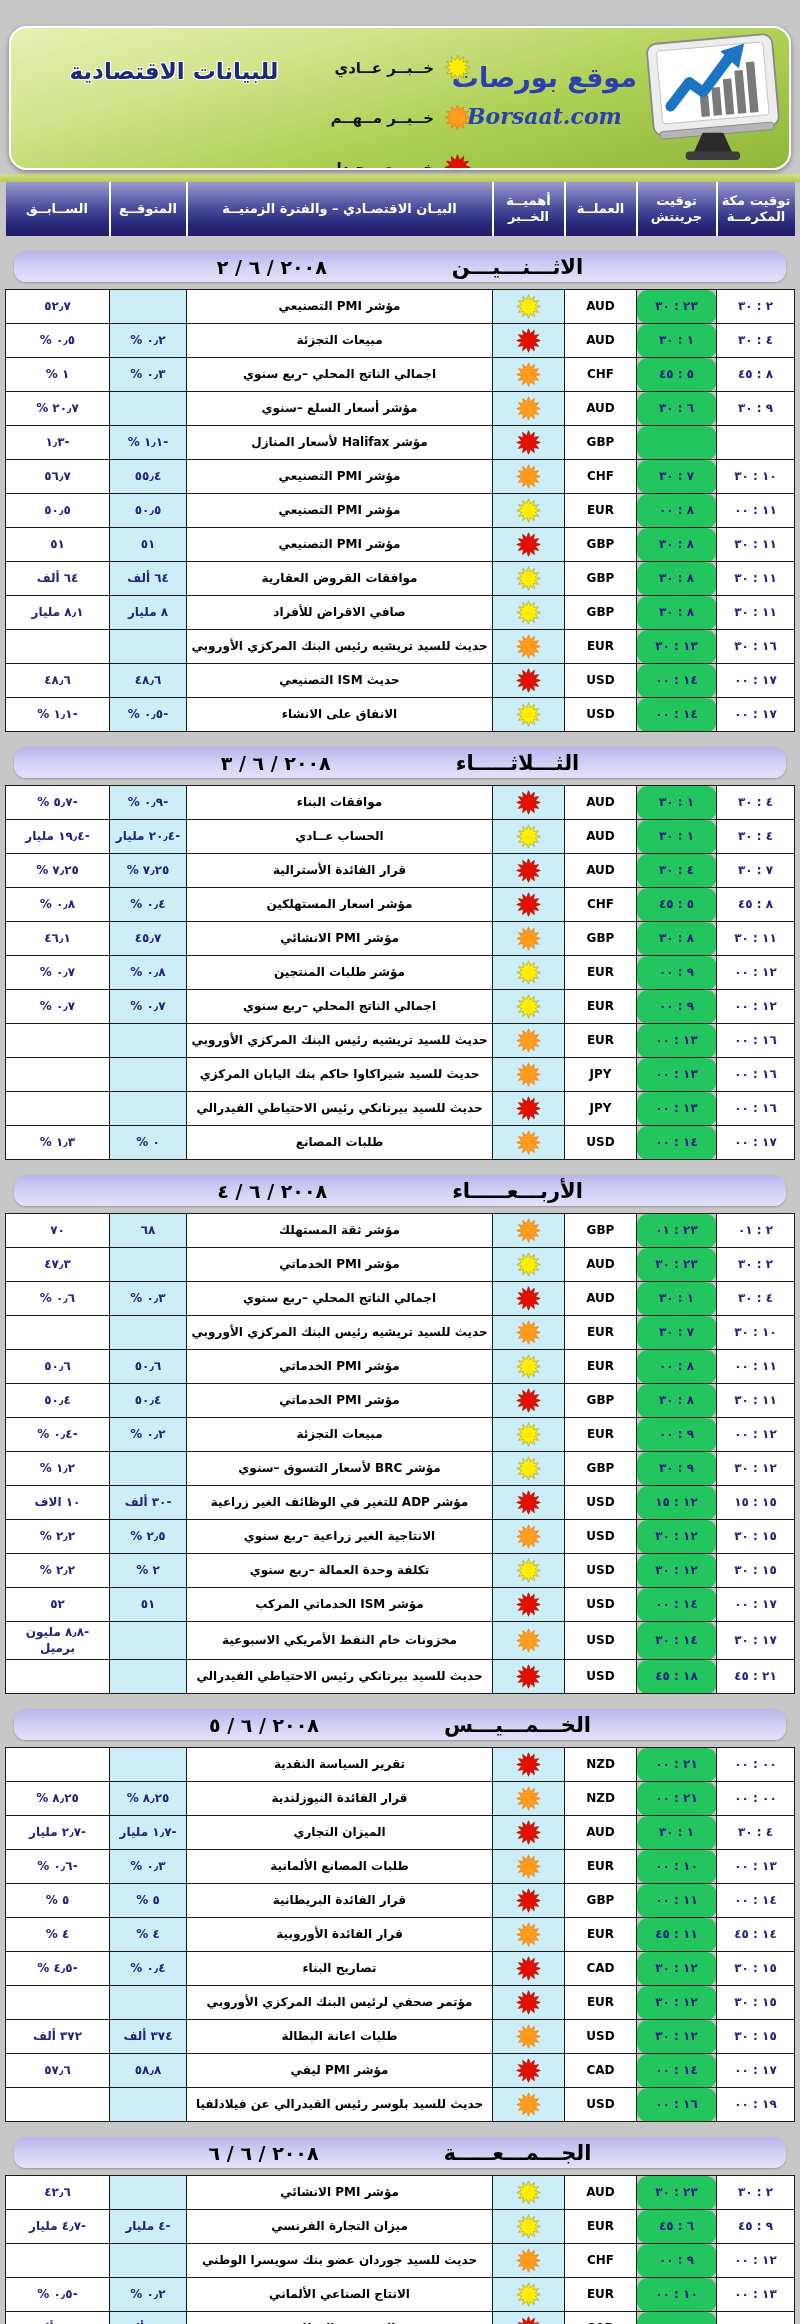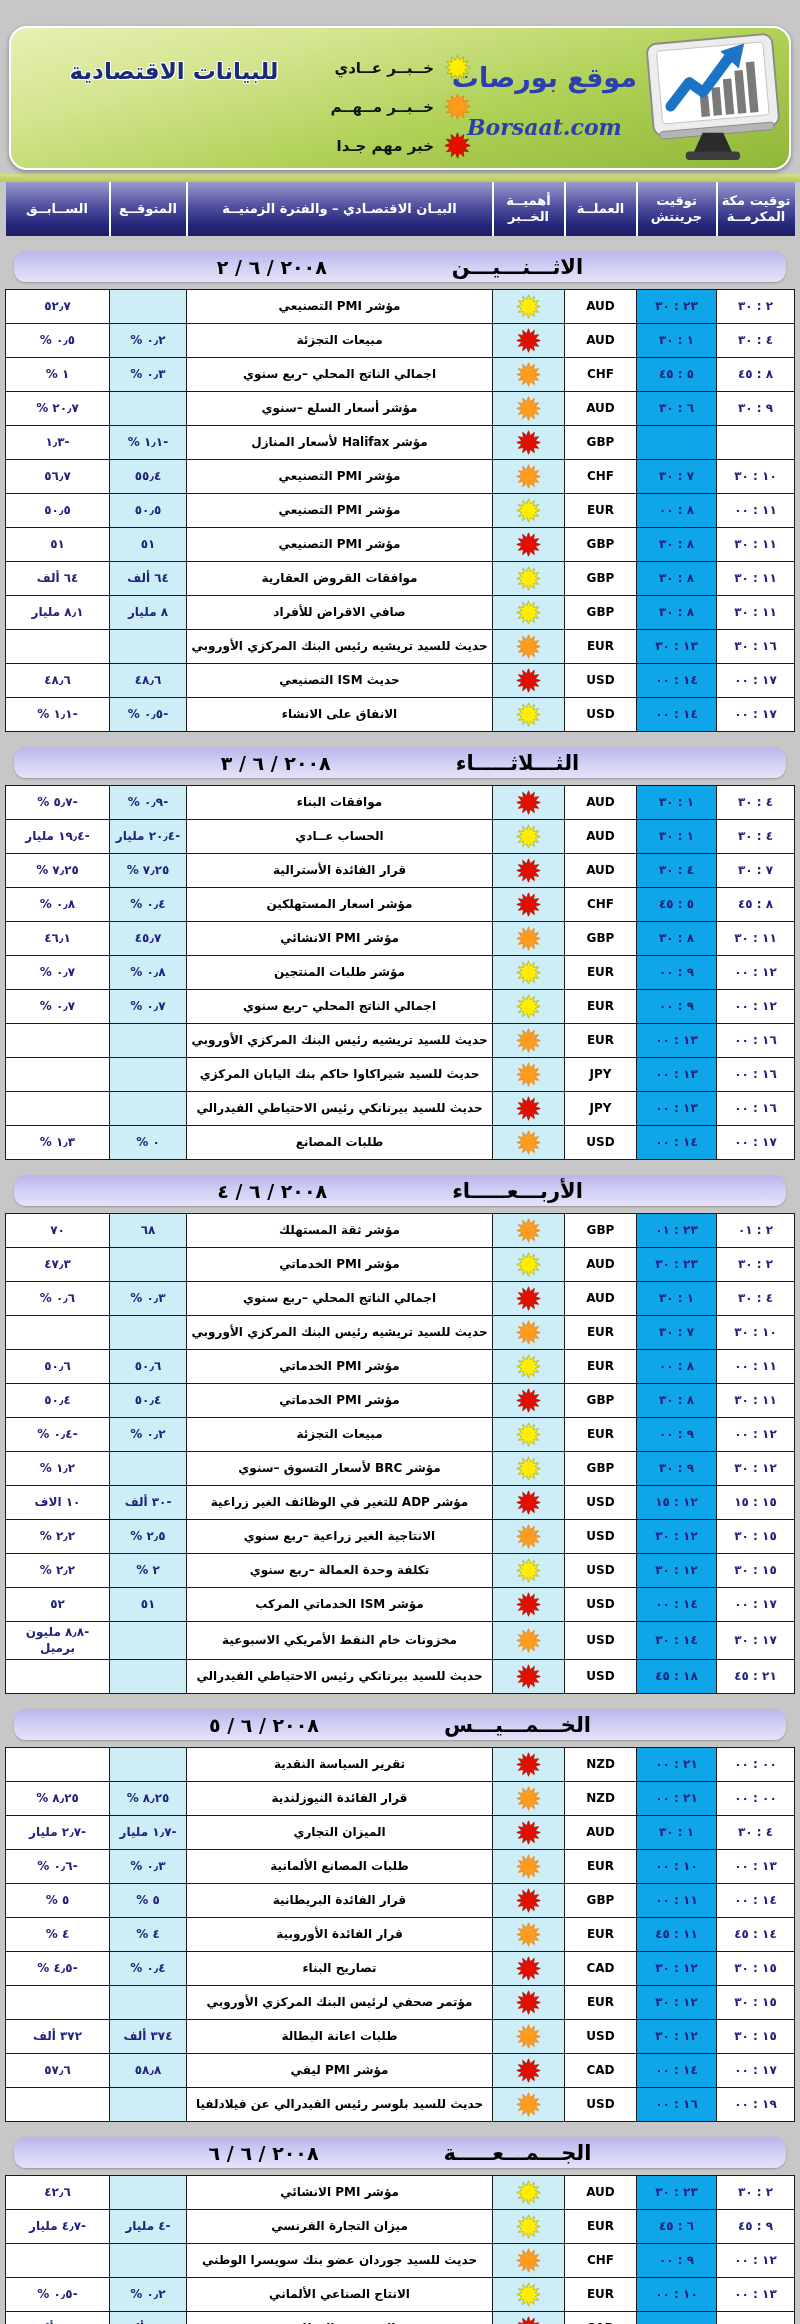--- a/index.html
+++ b/index.html
@@ -24,47 +24,47 @@
   }
   .titles{position:absolute;left:28px;top:16px;width:270px;text-align:center;}
   .title-1{
     font-size:27px;font-weight:bold;color:#2b3fb0;
     text-shadow:1px 1px 0 #fff,-1px -1px 0 #fff,1px -1px 0 #fff,-1px 1px 0 #fff;
   }
   .title-2{
     margin-top:14px;font-size:23px;font-weight:bold;color:#1b2a78;
     text-shadow:1px 1px 0 #fff,-1px -1px 0 #fff,1px -1px 0 #fff,-1px 1px 0 #fff;
   }
-  .legend{position:absolute;right:318px;top:26px;display:flex;flex-direction:column;gap:12px;}
+  .legend{position:absolute;right:318px;top:26px;display:flex;flex-direction:column;gap:23px;}
   .legend-row{display:flex;align-items:center;gap:10px;}
   .legend-label{font-size:15px;font-weight:bold;color:#111;min-width:110px;text-align:right;}
   .site-name{position:absolute;right:152px;top:34px;text-align:center;}
   .site-name-ar{font-size:27px;font-weight:bold;color:#2b3fb0;}
-  .site-name-en{font-family:"DejaVu Serif",serif;font-style:italic;font-weight:bold;font-size:22px;color:#2b3fb0;margin-top:21px;}
+  .site-name-en{font-family:"DejaVu Serif",serif;font-style:italic;font-weight:bold;font-size:22px;color:#2b3fb0;margin-top:10px;}
   .logo-monitor{position:absolute;right:2px;top:4px;width:150px;height:134px;}
 
   
   .top-strip{height:8px;background:linear-gradient(#d4e283,#b5c859);margin-top:4px;}
 
   
   table.grid{width:789px;margin:0 auto;border-collapse:collapse;table-layout:fixed;direction:rtl;}
   table.head-table{margin-top:0;}
   .head-table th{
     background:linear-gradient(#9a9ace 0%,#50509f 45%,#26267a 80%,#1d1d64 100%);
     color:#fff;font-size:13px;font-weight:bold;height:50px;
     padding:2px 1px;line-height:1.25;
   }
   .head-table th + th{border-right:2px solid #ffffff;}
   .day-table td{
     border:1px solid #1a1a1a;
     font-size:12px;font-weight:bold;text-align:center;
     padding:3px 4px;height:27px;vertical-align:middle;line-height:1.3;
   }
   .c-mecca{background:#ffffff;color:#23237e;direction:ltr;}
-  .c-gmt  {background:#0ea5e9;color:#23237e;direction:ltr;}
+  .c-gmt  {background:#22c55e;color:#23237e;direction:ltr;border-radius:11px;}
   .c-cur  {background:#ffffff;color:#000;font-size:13px;}
   .c-imp  {background:#cdeef6;padding:1px;}
   .c-event{background:#ffffff;color:#000;}
   .c-fore {background:#cdeef6;color:#23237e;}
   .c-prev {background:#ffffff;color:#23237e;}
 
   
   .day-bar{
     height:31px;margin:15px 14px 7px 14px;border-radius:12px;
     background:linear-gradient(#b9b5ec 0%,#d4d1f5 55%,#e4e2fa 100%);

